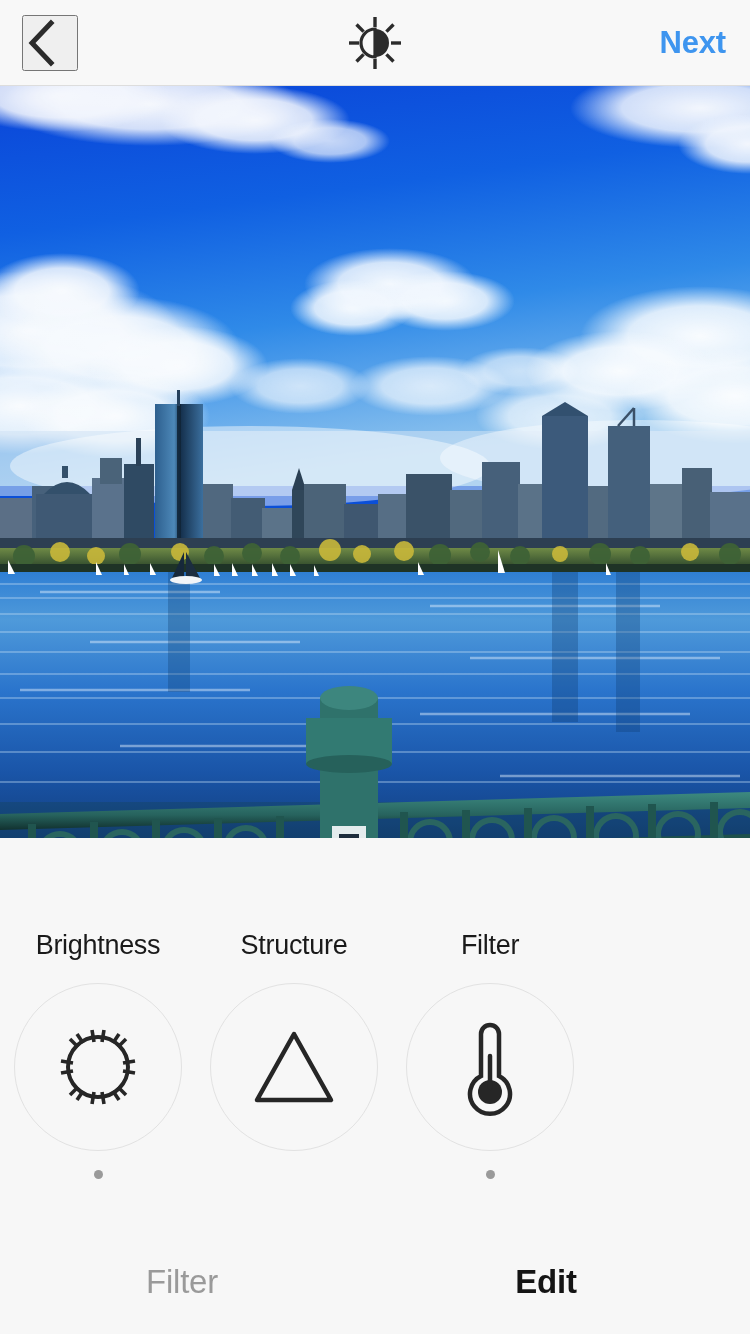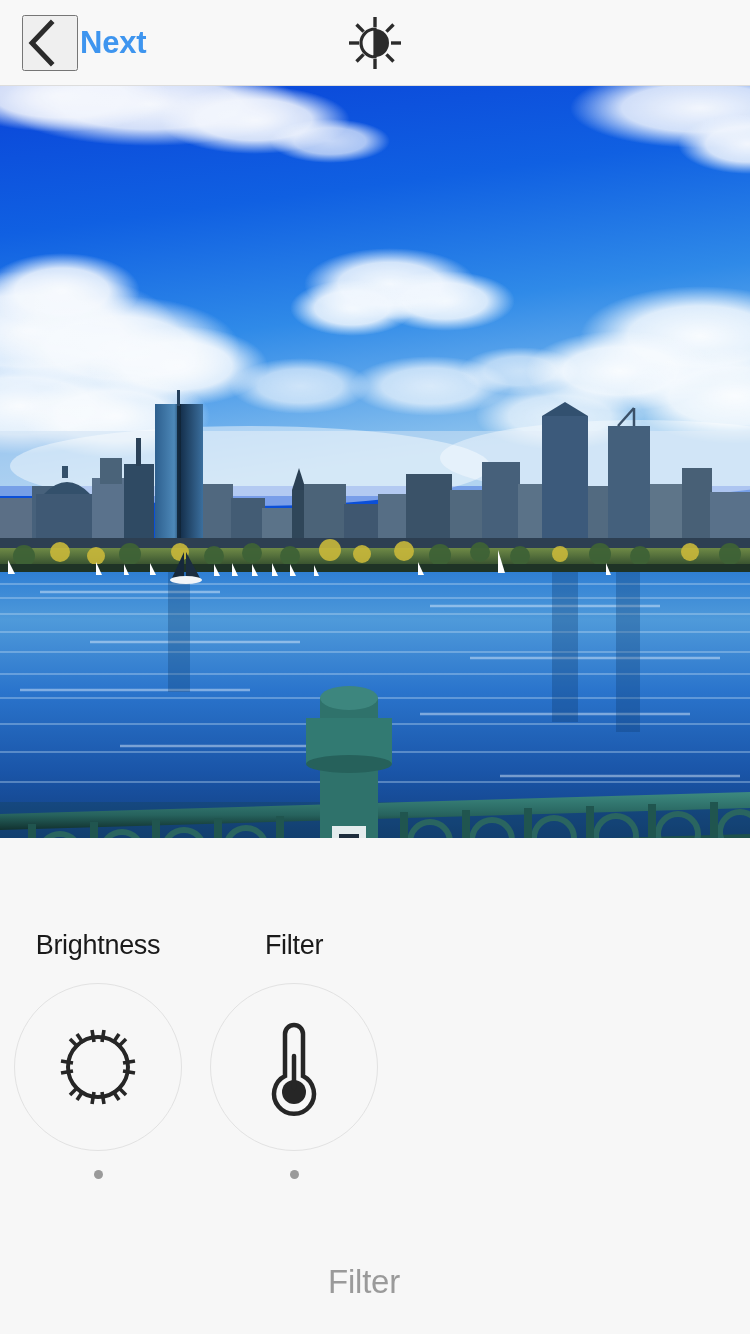--- a/index.html
+++ b/index.html
@@ -9,21 +9,21 @@
     background:#f7f7f7;
     font-family:"Liberation Sans", sans-serif;
     overflow:hidden;
   }
   .screen { position:relative; width:750px; height:1334px; background:#f7f7f7; }
 
   
   .header {
     position:absolute; top:0; left:0; width:750px; height:86px;
     background:#f8f8f8;
-    display:flex; align-items:center; 
+    display:flex; align-items:center; justify-content:space-between;
     padding:0 22px;
     border-bottom:1px solid #dddddd;
   }
   .back-btn { width:56px; height:56px; display:flex; align-items:center; justify-content:flex-start; }
   .header-center { position:absolute; left:0; right:0; display:flex; justify-content:center; pointer-events:none; }
   .header-center > * { pointer-events:auto; }
   .next-btn {
     font-size:31px; font-weight:600; letter-spacing:-0.2px;
     color:#3e95ef; background:none; border:none;
     font-family:"Liberation Sans", sans-serif; cursor:pointer;
@@ -401,35 +401,47 @@
                 <line x1="76" y1="88" x2="70" y2="79"></line>
             </g>
           </svg>
         </div>
         <div class="tool-dot-slot">
           <span class="tool-dot"></span>
         </div>
       </div>
 
 
+      <div class="tool">
+        <div class="tool-label">Structure</div>
+        <div class="tool-circle">
+          <svg width="110" height="110" viewBox="0 0 110 110">
+            <path d="M55 22 L92 88 L18 88 Z" fill="none" stroke="#262626" stroke-width="4.5" stroke-linejoin="round"></path>
+          </svg>
+        </div>
+        <div class="tool-dot-slot">
+          <span class="tool-dot hidden"></span>
+        </div>
+      </div>
 
       <div class="tool">
         <div class="tool-label">Filter</div>
         <div class="tool-circle">
           <svg width="110" height="110" viewBox="0 0 110 110">
             <path d="M46 22 a9 9 0 0 1 18 0 v42 a20 20 0 1 1 -18 0 Z" fill="none" stroke="#262626" stroke-width="4.5"></path>
             <circle cx="55" cy="80" r="12" fill="#262626"></circle>
             <line x1="55" y1="44" x2="55" y2="76" stroke="#262626" stroke-width="4.5" stroke-linecap="round"></line>
           </svg>
         </div>
         <div class="tool-dot-slot">
           <span class="tool-dot"></span>
         </div>
       </div>
 
     </div>
   </div>
 
   <div class="tabbar">
     <button class="tab inactive">Filter</button>
+    <button class="tab active">Edit</button>
   </div>
 
 </div>
 
 </body></html>

